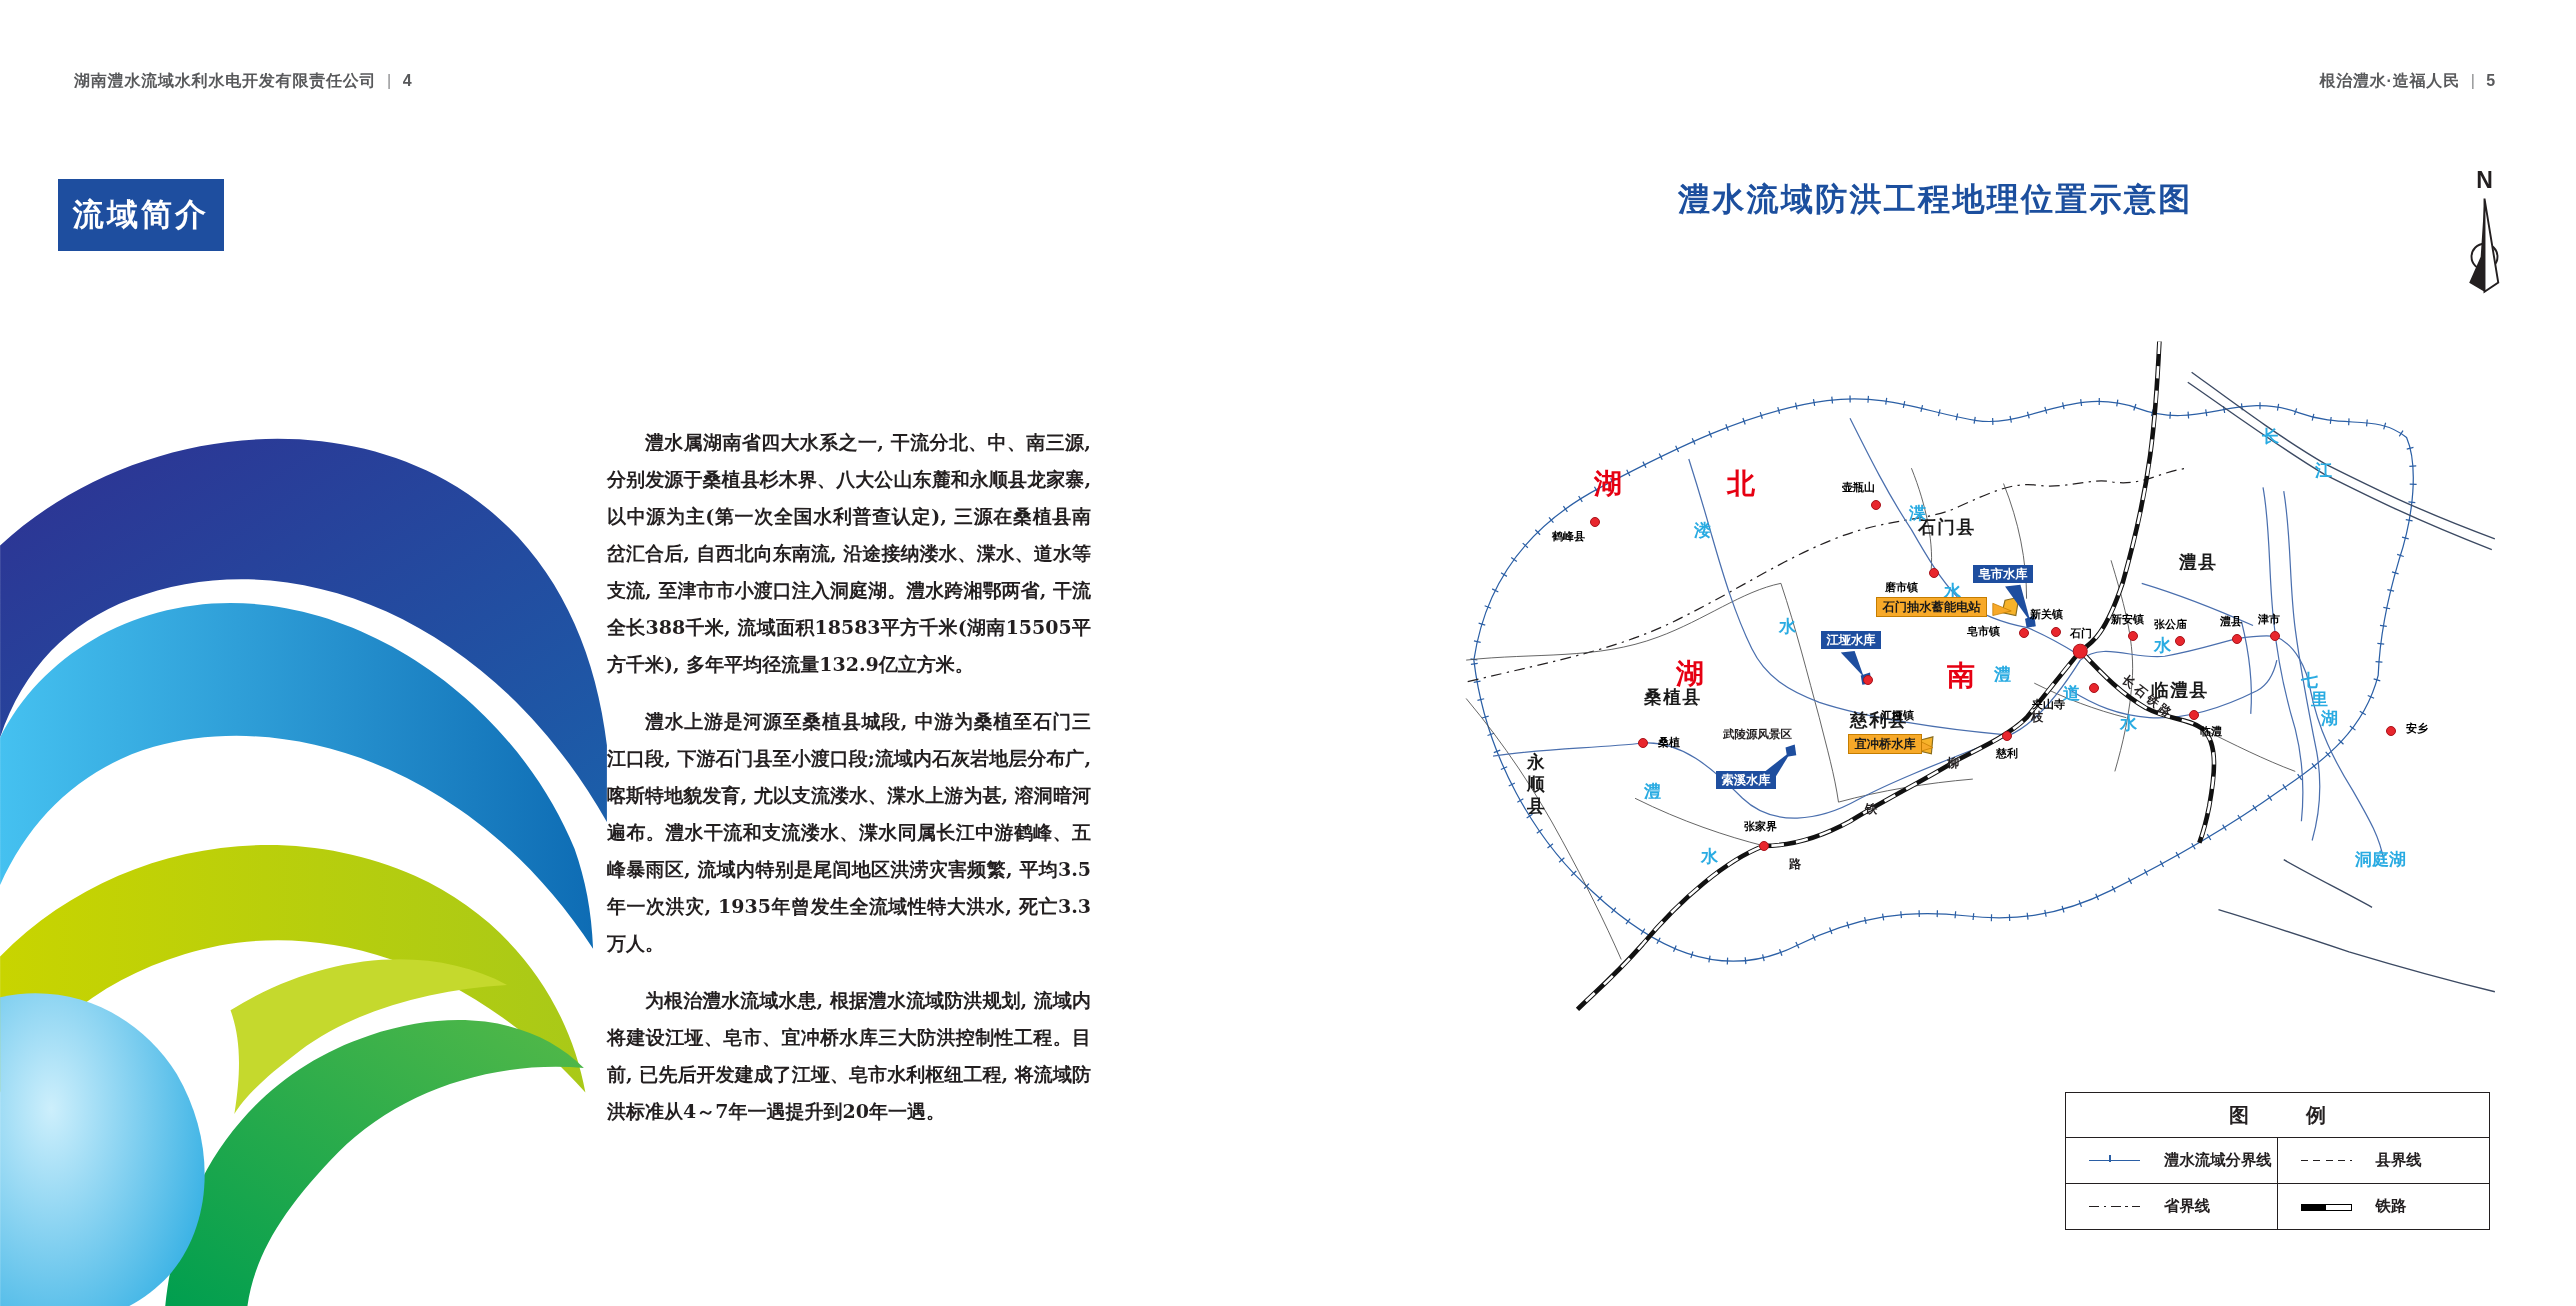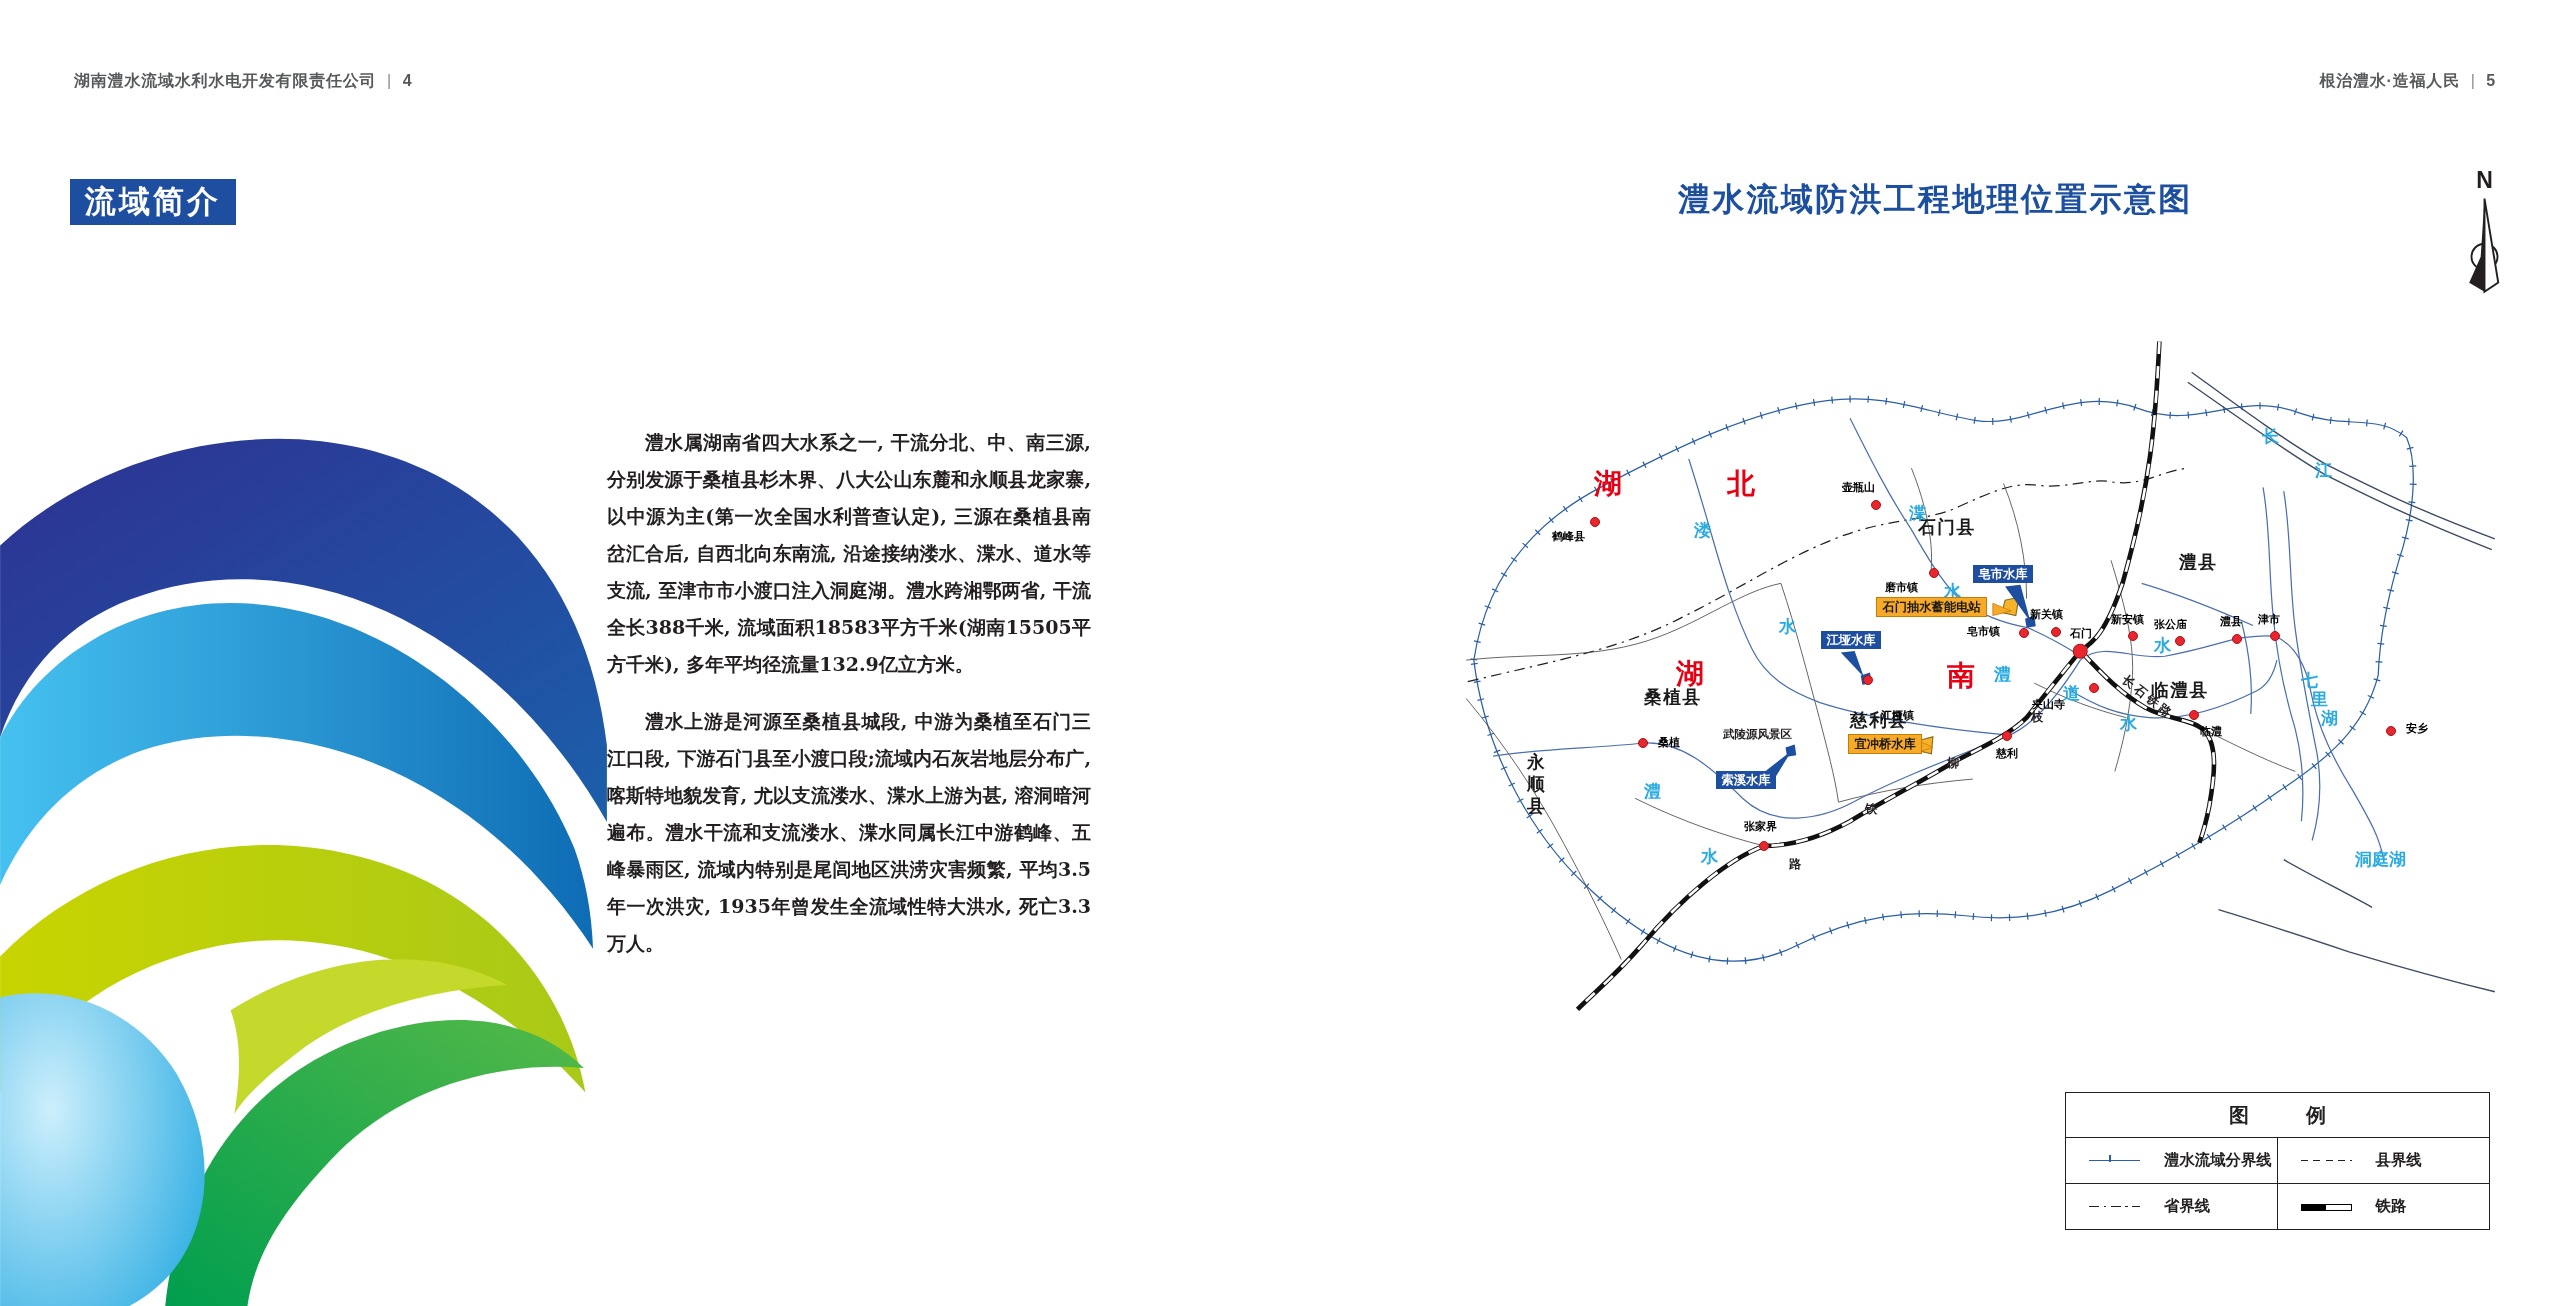--- a/index.html
+++ b/index.html
@@ -8,21 +8,21 @@
     position:relative; width:2576px; height:1306px; overflow:hidden;
     font-family:"Liberation Sans", sans-serif; color:#231f20;
   }
   
   .hdr { position:absolute; top:71px; font-size:16px; font-weight:bold; color:#58595b; letter-spacing:0.8px; white-space:nowrap; }
   .hdr .sep { margin:0 10.7px; color:#8a8b8d; font-weight:normal; }
   #hdr-left  { left:74px; }
   #hdr-right { right:80px; }
   
   .section-badge {
-    position:absolute; left:70px; top:179px; width:166px; height:46px;
+    position:absolute; left:58px; top:179px; width:166px; height:72px;
     background:#1e4e9f; color:#ffffff; display:flex; align-items:center; justify-content:center;
     font-size:31px; font-weight:bold; letter-spacing:3.1px;
   }
   #logo { position:absolute; left:0; top:415px; width:607px; height:891px; }
   .bodytext {
     position:absolute; left:607px; top:424px; width:484px;
     font-family:"DejaVu Serif", serif; font-weight:700;
     font-size:19px; line-height:37px; text-align:justify; color:#231f20;
   }
   .bodytext p { text-indent:2em; margin-bottom:20px; }
@@ -111,20 +111,21 @@
   <path d="M0,420 C60,300 200,228 350,248 C520,270 680,400 748,565 C762,605 770,645 772,695 C620,462 380,382 200,432 C110,458 40,522 0,612 Z" fill="url(#gBlueLight)"></path>
   <path d="M0,705 C140,562 360,520 540,600 C662,655 740,762 762,882 C600,702 400,652 240,702 C140,732 60,792 0,882 Z" fill="url(#gLime)"></path>
   <path d="M300,775 C420,700 560,688 660,742 C560,748 460,775 390,828 C345,862 318,888 305,910 C315,848 312,808 300,775 Z" fill="#c5d92d"></path>
   <path d="M215,1160 C232,990 330,858 480,808 C600,768 700,790 760,850 C640,840 520,880 440,960 C372,1030 332,1090 322,1160 Z" fill="url(#gGreen)"></path>
   <path d="M0,758 C90,738 180,778 230,858 C280,944 280,1050 220,1120 C160,1186 60,1200 0,1160 Z" fill="url(#gSky)"></path>
 </svg>
 
 <div class="bodytext">
   <p>澧水属湖南省四大水系之一, 干流分北、中、南三源, 分别发源于桑植县杉木界、八大公山东麓和永顺县龙家寨, 以中源为主(第一次全国水利普查认定), 三源在桑植县南岔汇合后, 自西北向东南流, 沿途接纳溇水、渫水、道水等支流, 至津市市小渡口注入洞庭湖。澧水跨湘鄂两省, 干流全长388千米, 流域面积18583平方千米(湖南15505平方千米), 多年平均径流量132.9亿立方米。</p>
   <p>澧水上游是河源至桑植县城段, 中游为桑植至石门三江口段, 下游石门县至小渡口段;流域内石灰岩地层分布广, 喀斯特地貌发育, 尤以支流溇水、渫水上游为甚, 溶洞暗河遍布。澧水干流和支流溇水、渫水同属长江中游鹤峰、五峰暴雨区, 流域内特别是尾闾地区洪涝灾害频繁, 平均3.5年一次洪灾, 1935年曾发生全流域性特大洪水, 死亡3.3万人。</p>
+  <p>为根治澧水流域水患, 根据澧水流域防洪规划, 流域内将建设江垭、皂市、宜冲桥水库三大防洪控制性工程。目前, 已先后开发建成了江垭、皂市水利枢纽工程, 将流域防洪标准从4～7年一遇提升到20年一遇。</p>
 </div>
 
 <div id="map-title">澧水流域防洪工程地理位置示意图</div>
 
 <div id="compass">
   <div class="n">N</div>
   <svg width="49" height="107" viewBox="0 0 64 140">
     <circle cx="32" cy="82" r="17" fill="none" stroke="#231f20" stroke-width="2.5"></circle>
     <polygon points="32,6 32,128 12,116 27,82" fill="#231f20"></polygon>
     <path d="M32,6 L50,116 L32,128 Z" fill="#ffffff" stroke="#231f20" stroke-width="2.5"></path>

